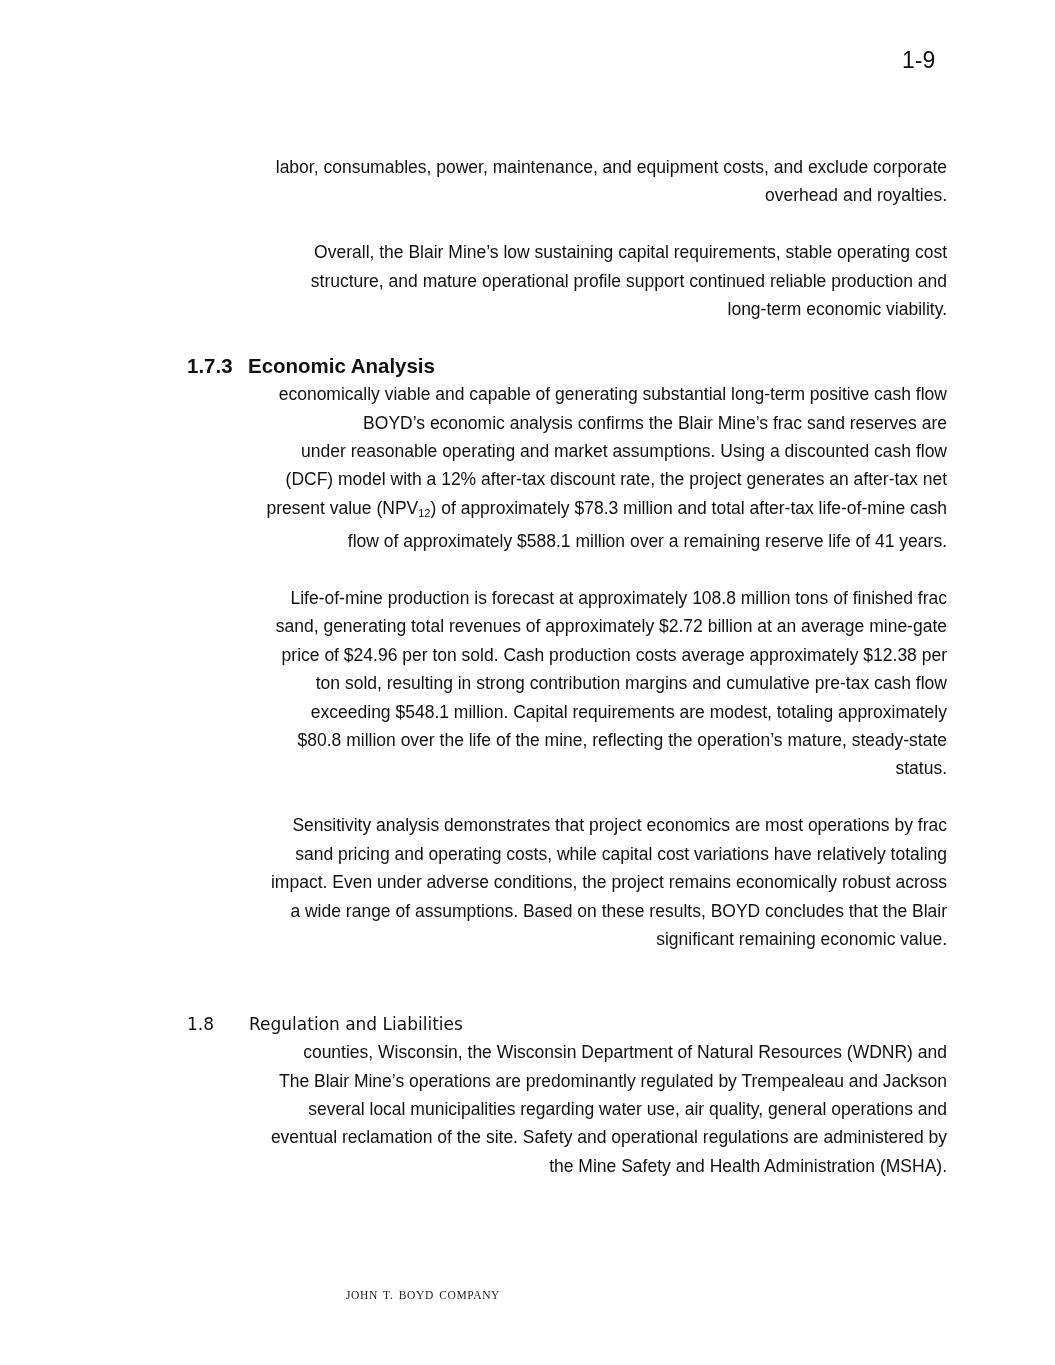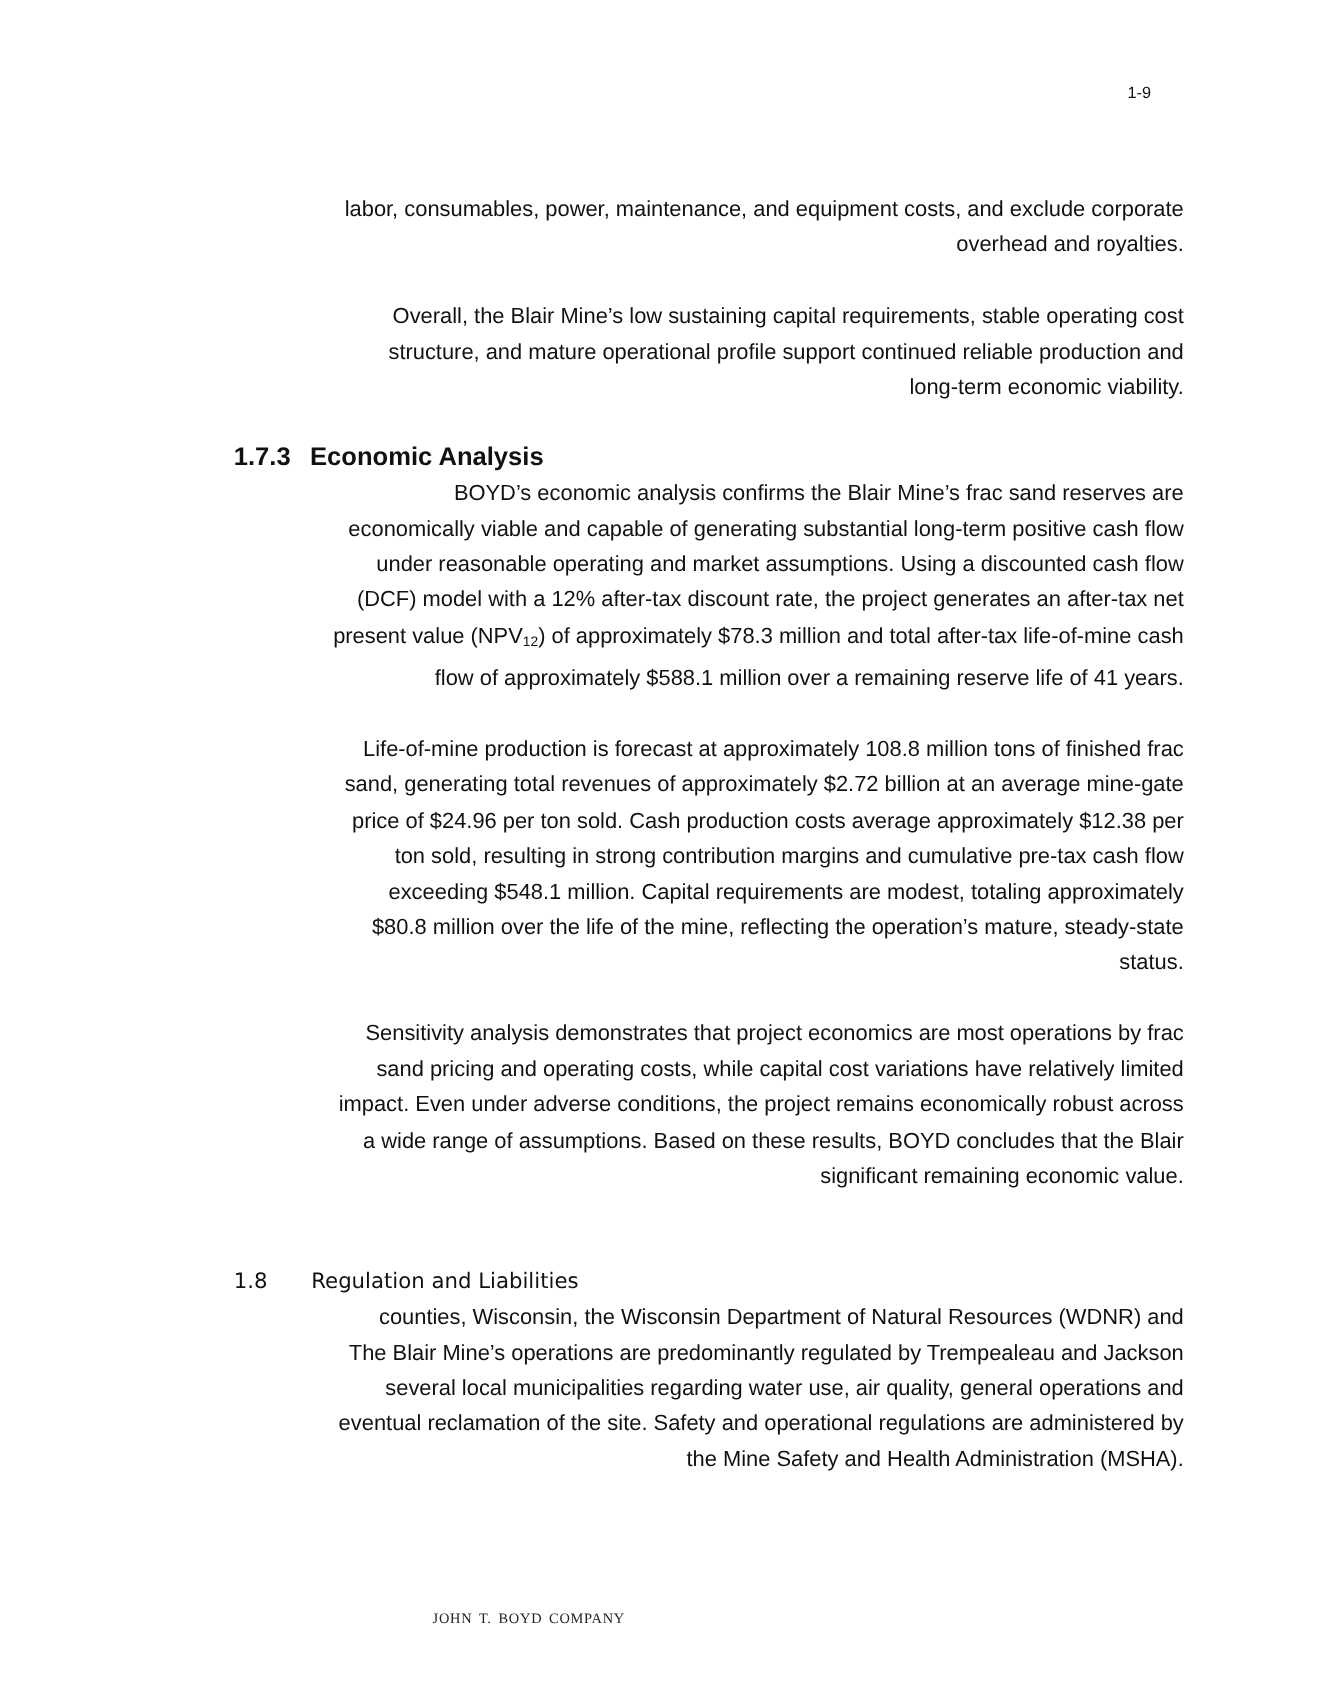--- a/index.html
+++ b/index.html
@@ -10,23 +10,23 @@
     body {
       width: 1055px;
       height: 1365px;
       position: relative;
       overflow: hidden;
       color: #111111;
       font-family: "Liberation Sans", sans-serif;
     }
     .page-number {
       position: absolute;
-      top: 64px;
+      top: 50px;
       left: 902px;
-      font-size: 13px;
+      font-size: 23px;
       line-height: 20px;
     }
     .content {
       position: absolute;
       left: 187px;
       top: 153px;
       width: 760px;
       font-size: 17.5px;
       line-height: 28.4px;
     }
@@ -80,41 +80,41 @@
     <span class="line">Overall, the Blair Mine’s low sustaining capital requirements, stable operating cost</span>
     <span class="line">structure, and mature operational profile support continued reliable production and</span>
     <span class="line">long-term economic viability.</span>
   </p>
 
   <h3 class="h3">
     <span class="num">1.7.3</span><span>Economic Analysis</span>
   </h3>
 
   <p class="para">
+    <span class="line">economically viable and capable of generating substantial long-term positive cash flow</span>
     <span class="line">BOYD’s economic analysis confirms the Blair Mine’s frac sand reserves are</span>
-    <span class="line">economically viable and capable of generating substantial long-term positive cash flow</span>
     <span class="line">under reasonable operating and market assumptions. Using a discounted cash flow</span>
     <span class="line">(DCF) model with a 12% after-tax discount rate, the project generates an after-tax net</span>
     <span class="line"><span>present value (NPV</span><span class="sub">12</span><span>) of approximately $78.3 million and total after-tax life-of-mine cash</span></span>
     <span class="line">flow of approximately $588.1 million over a remaining reserve life of 41 years.</span>
   </p>
 
   <p class="para">
     <span class="line">Life-of-mine production is forecast at approximately 108.8 million tons of finished frac</span>
     <span class="line">sand, generating total revenues of approximately $2.72 billion at an average mine-gate</span>
     <span class="line">price of $24.96 per ton sold. Cash production costs average approximately $12.38 per</span>
     <span class="line">ton sold, resulting in strong contribution margins and cumulative pre-tax cash flow</span>
     <span class="line">exceeding $548.1 million. Capital requirements are modest, totaling approximately</span>
     <span class="line">$80.8 million over the life of the mine, reflecting the operation’s mature, steady-state</span>
     <span class="line">status.</span>
   </p>
 
   <p class="para">
     <span class="line">Sensitivity analysis demonstrates that project economics are most operations by frac</span>
-    <span class="line">sand pricing and operating costs, while capital cost variations have relatively limited</span>
+    <span class="line">sand pricing and operating costs, while capital cost variations have relatively totaling</span>
     <span class="line">impact. Even under adverse conditions, the project remains economically robust across</span>
     <span class="line">a wide range of assumptions. Based on these results, BOYD concludes that the Blair</span>
     <span class="line">significant remaining economic value.</span>
   </p>
 
   <div class="gap-extra"></div>
 
   <h2 class="h2">
     <span class="num">1.8</span><span>Regulation and Liabilities</span>
   </h2>

